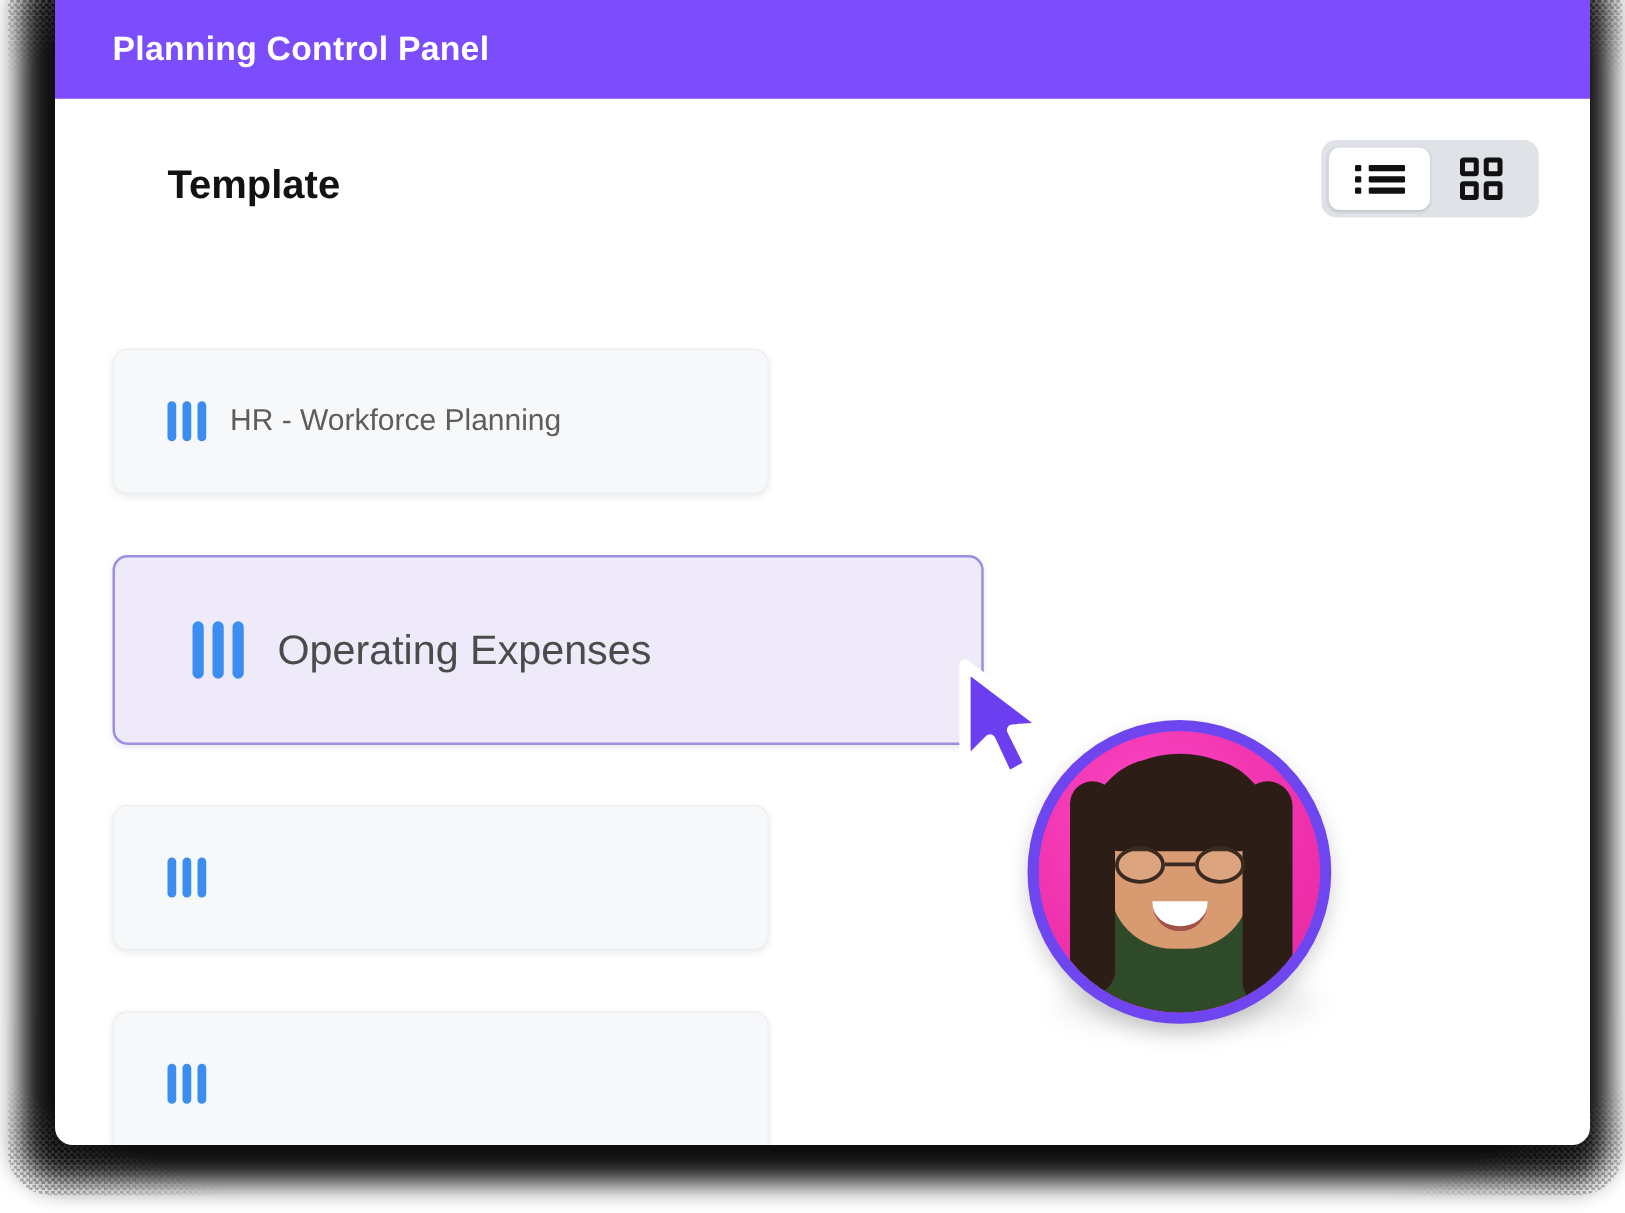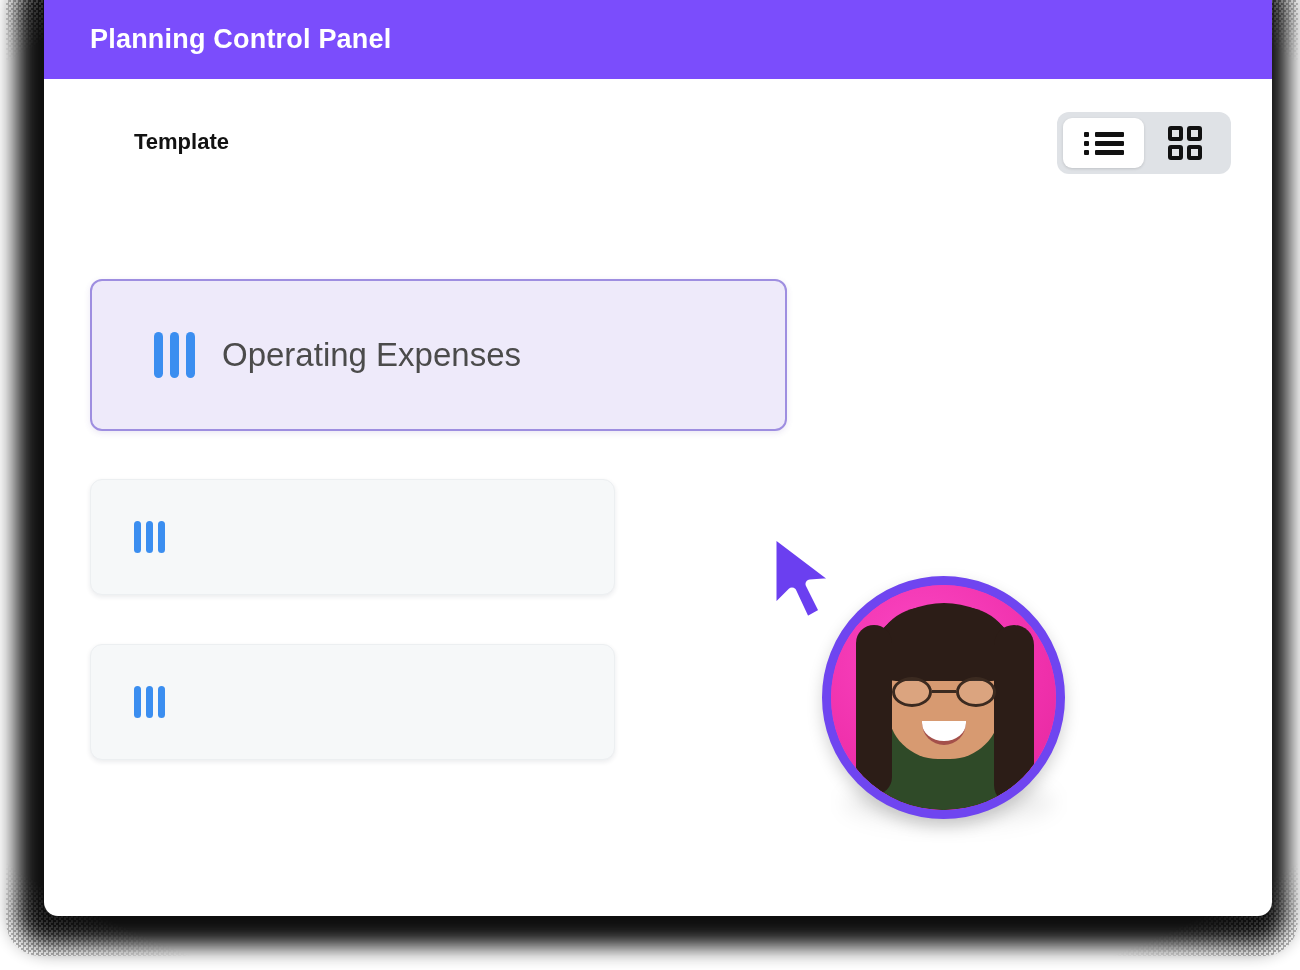--- a/index.html
+++ b/index.html
@@ -80,21 +80,21 @@
   .content {
     position: relative;
     height: 837px;
     padding: 0;
   }
 
   .section-head {
     position: absolute;
     left: 90px;
     top: 50px;
-    font-size: 22px;
+    font-size: 32px;
     font-weight: bold;
     color: #121212;
   }
 
   
   .view-toggle {
     position: absolute;
     right: 41px;
     top: 33px;
     width: 174px;
@@ -372,20 +372,28 @@
             <span></span>
               <span></span>
               <span></span>
               <span></span>
           </span>
         </div>
       </div>
 
       <div class="card-list">
 
+        <div class="tpl-card">
+          <span class="bars">
+              <s></s>
+              <s></s>
+              <s></s>
+            </span>
+          <span class="tpl-label">HR - Workforce Planning</span>
+        </div>
 
         <div class="tpl-card selected">
           <span class="bars">
               <s></s>
               <s></s>
               <s></s>
             </span>
           <span class="tpl-label">Operating Expenses</span>
         </div>
 

